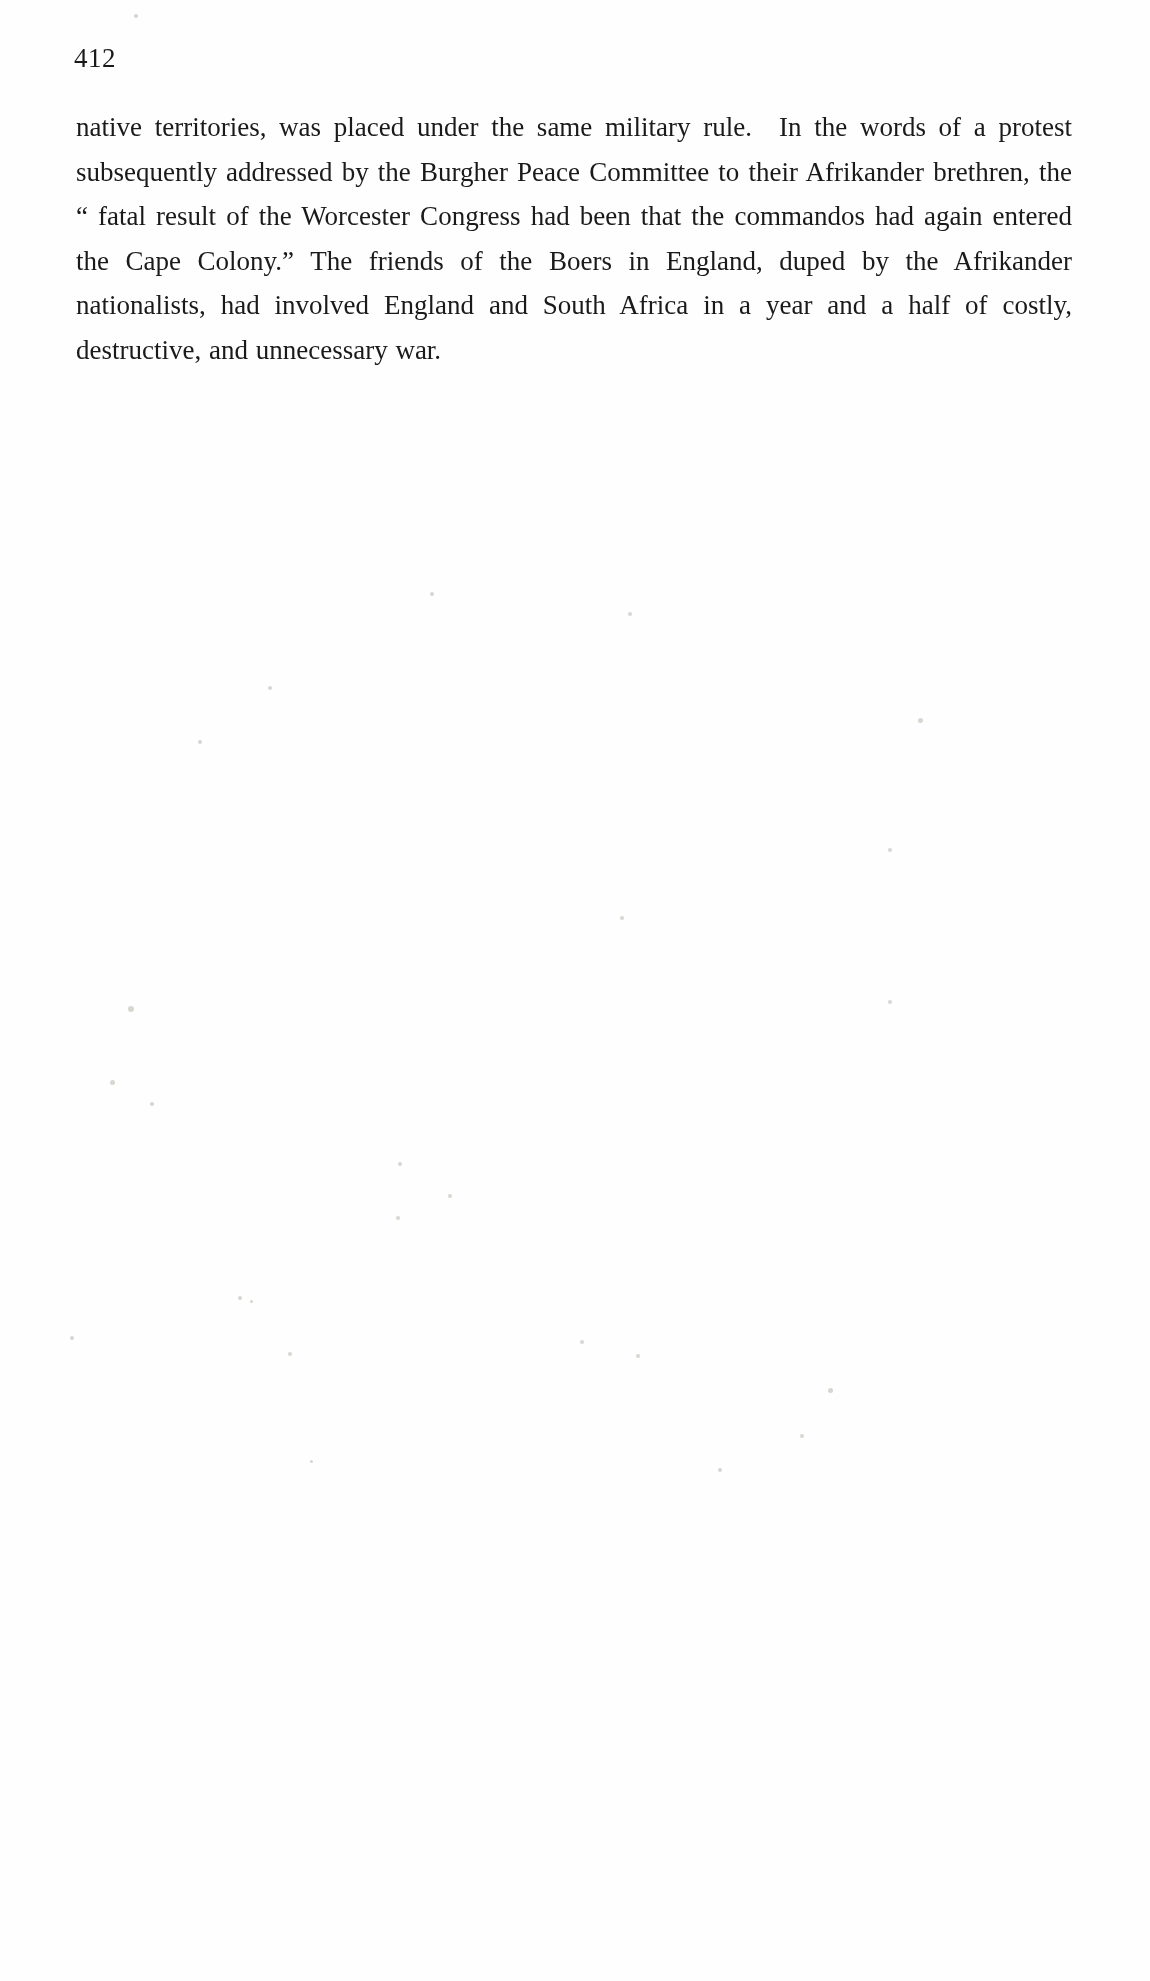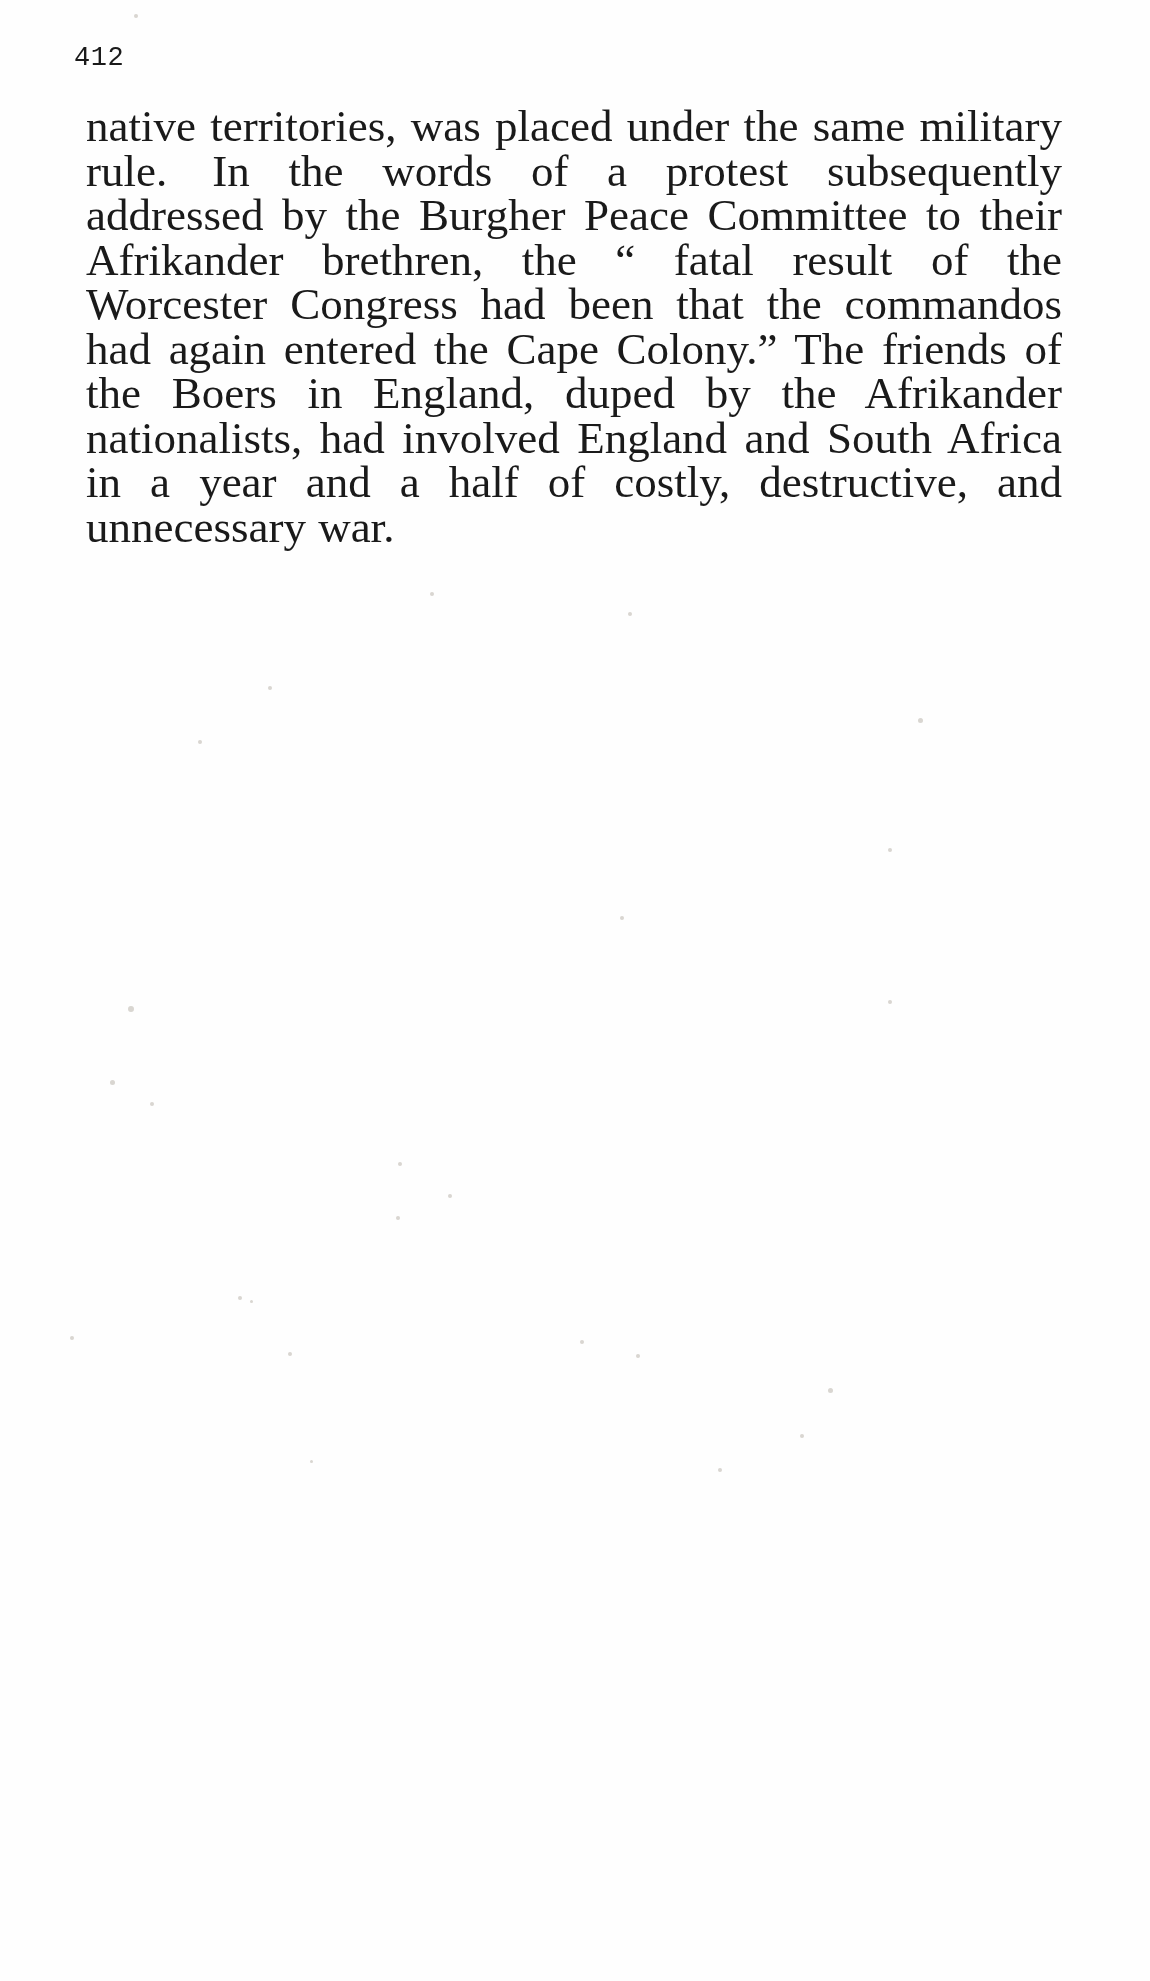--- a/index.html
+++ b/index.html
@@ -37,40 +37,39 @@
     width: 1002px;
   }
   .running-head {
     display: flex;
     align-items: baseline;
     white-space: nowrap;
     font-size: 35px;
     letter-spacing: 1.2px;
     margin: 0 0 30px 0;
     padding-left: 0px;
-    font-family: Liberation Mono, monospace;
   }
   .running-head .folio {
     font-size: 27px;
     letter-spacing: 0.5px;
     margin-right: 15px;
     position: relative;
     top: -1px;
   }
   .running-head .head-title {
     font-size: 34px;
     letter-spacing: 2.0px;
   }
   .running-head .head-title .q {
     font-size: 27px;
     letter-spacing: 0px;
   }
   .body-par {
-    margin: 12px;
-    font-size: 45px;
+    margin: 2px;
+    font-size: 27px;
     line-height: 44.5px;
     text-align: justify;
     text-justify: inter-word;
     word-spacing: 1px;
     padding-right: 2px;
   }
 </style>
 </head>
 <body>
 

